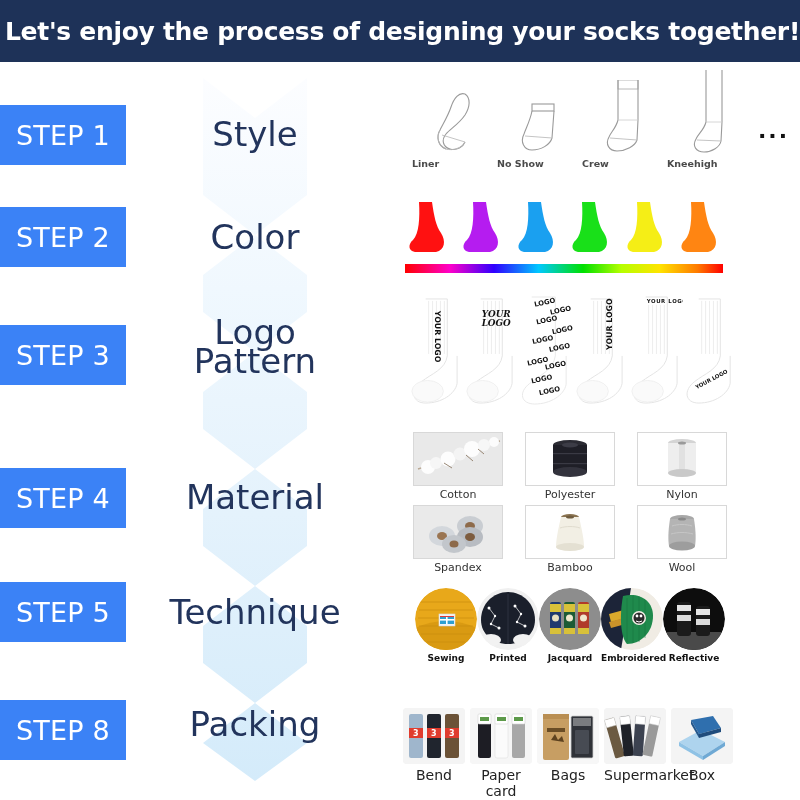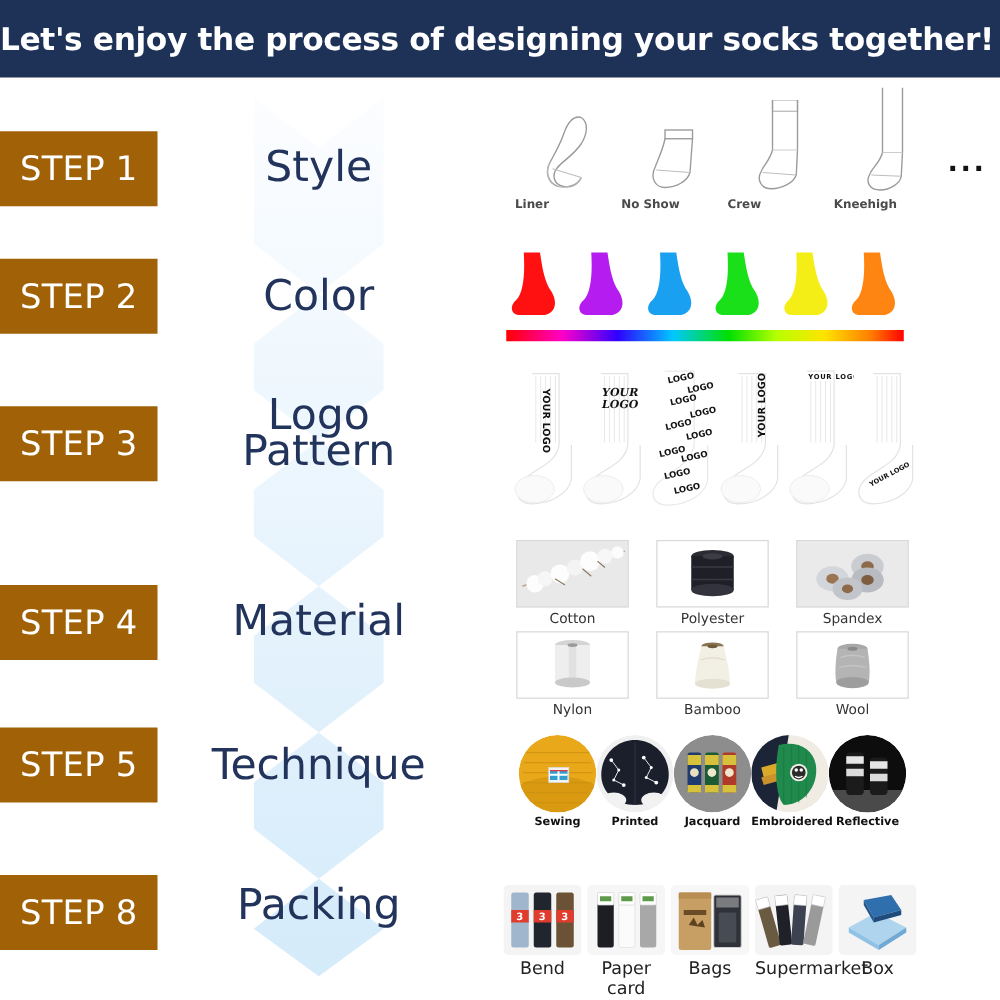--- a/index.html
+++ b/index.html
@@ -8,21 +8,21 @@
     background:#ffffff;
     font-family:"DejaVu Sans", sans-serif;
     overflow:hidden;
     position:relative;
   }
 
   
   .header{
     position:absolute;left:0;top:0;width:800px;height:62px;
     background:#1e3258;
-    display:flex;align-items:center;justify-content:flex-start;
+    display:flex;align-items:center;justify-content:flex-end;
   }
   .header-title{
     color:#ffffff;
     font-family:"DejaVu Sans", sans-serif;
     font-weight:bold;
     font-size:25px;
     letter-spacing:-0.3px;
     white-space:nowrap;
   }
 
@@ -31,21 +31,21 @@
     position:absolute;left:203px;top:78px;width:104px;height:703px;
   }
   .arrow-band{
     position:absolute;left:0;top:0;width:104px;height:703px;
   }
 
   
   .step-badge{
     position:absolute;left:0;
     width:126px;height:60px;
-    background:#a16207;
+    background:#3b82f6;
     display:flex;align-items:center;justify-content:center;text-align:right;
   }
   .step-badge-label{
     color:#ffffff;font-size:27px;font-weight:400;
     font-family:"DejaVu Sans", sans-serif;
     letter-spacing:0.2px;white-space:nowrap;
   }
 
   
   .step-name{
@@ -374,48 +374,48 @@
           <ellipse cx="44" cy="39" rx="17" ry="5" fill="#33333d"></ellipse>
           <ellipse cx="44" cy="12" rx="8" ry="2.5" fill="#3c3c46"></ellipse>
           <rect x="27" y="20" width="34" height="1.2" fill="#3a3a44"></rect>
           <rect x="27" y="30" width="34" height="1.2" fill="#3a3a44"></rect>
         </svg>
       </div>
       <div class="mat-cap">Polyester</div>
     </div>
 
     <div class="mat-cell">
+      <div class="mat-thumb" style="background:#ffffff">
+        <svg width="88" height="52" viewBox="0 0 88 52">
+          <rect width="88" height="52" fill="#ffffff"></rect>
+          <ellipse cx="44" cy="10" rx="14" ry="4" fill="#d4d4d4"></ellipse>
+          <path d="M30,10 L30,40 L58,40 L58,10 Z" fill="#eeeeee"></path>
+          <path d="M44,10 L44,40" stroke="#dcdcdc" stroke-width="6" opacity="0.7"></path>
+          <ellipse cx="44" cy="40" rx="14" ry="4" fill="#c9c9c9"></ellipse>
+          <ellipse cx="44" cy="10" rx="4" ry="1.5" fill="#9a9a9a"></ellipse>
+        </svg>
+      </div>
+      <div class="mat-cap">Nylon</div>
+    </div>
+
+    <div class="mat-cell">
       <div class="mat-thumb">
         <svg width="88" height="52" viewBox="0 0 88 52">
           <rect width="88" height="52" fill="#eaeaea"></rect>
           <ellipse cx="56" cy="20" rx="13" ry="10" fill="#c9cdd2"></ellipse>
           <ellipse cx="56" cy="20" rx="5" ry="4" fill="#8d6a4a"></ellipse>
           <ellipse cx="56" cy="31" rx="13" ry="10" fill="#b8bcc2"></ellipse>
           <ellipse cx="56" cy="31" rx="5" ry="4" fill="#7d5c3f"></ellipse>
           <ellipse cx="28" cy="30" rx="13" ry="10" fill="#d3d7dc"></ellipse>
           <ellipse cx="28" cy="30" rx="5" ry="4" fill="#9a7552"></ellipse>
           <ellipse cx="40" cy="38" rx="12" ry="9" fill="#c2c6cb"></ellipse>
           <ellipse cx="40" cy="38" rx="4.5" ry="3.5" fill="#8d6a4a"></ellipse>
         </svg>
       </div>
       <div class="mat-cap">Spandex</div>
-    </div>
-
-    <div class="mat-cell">
-      <div class="mat-thumb" style="background:#ffffff">
-        <svg width="88" height="52" viewBox="0 0 88 52">
-          <rect width="88" height="52" fill="#ffffff"></rect>
-          <ellipse cx="44" cy="10" rx="14" ry="4" fill="#d4d4d4"></ellipse>
-          <path d="M30,10 L30,40 L58,40 L58,10 Z" fill="#eeeeee"></path>
-          <path d="M44,10 L44,40" stroke="#dcdcdc" stroke-width="6" opacity="0.7"></path>
-          <ellipse cx="44" cy="40" rx="14" ry="4" fill="#c9c9c9"></ellipse>
-          <ellipse cx="44" cy="10" rx="4" ry="1.5" fill="#9a9a9a"></ellipse>
-        </svg>
-      </div>
-      <div class="mat-cap">Nylon</div>
     </div>
 
     <div class="mat-cell">
       <div class="mat-thumb" style="background:#ffffff">
         <svg width="88" height="52" viewBox="0 0 88 52">
           <rect width="88" height="52" fill="#ffffff"></rect>
           <ellipse cx="44" cy="11" rx="9" ry="3" fill="#8a7350"></ellipse>
           <path d="M35,11 C32,24 30,34 30,41 L58,41 C58,34 56,24 53,11 Z" fill="#f2efe4"></path>
           <ellipse cx="44" cy="41" rx="14" ry="4" fill="#e4e0d2"></ellipse>
           <ellipse cx="44" cy="11" rx="4" ry="1.5" fill="#6f5c3f"></ellipse>

